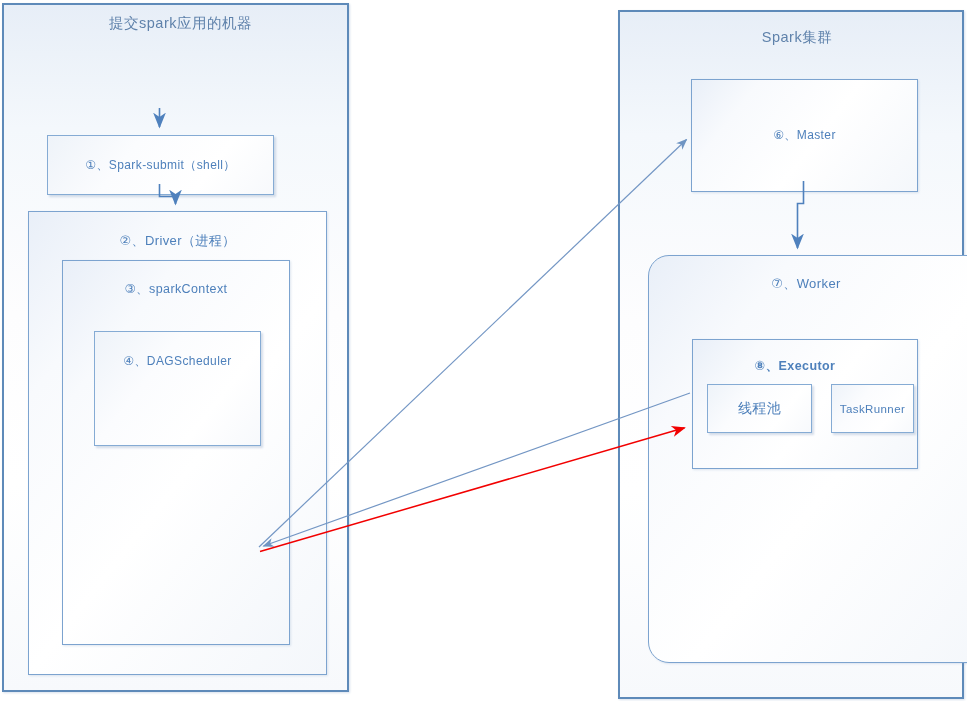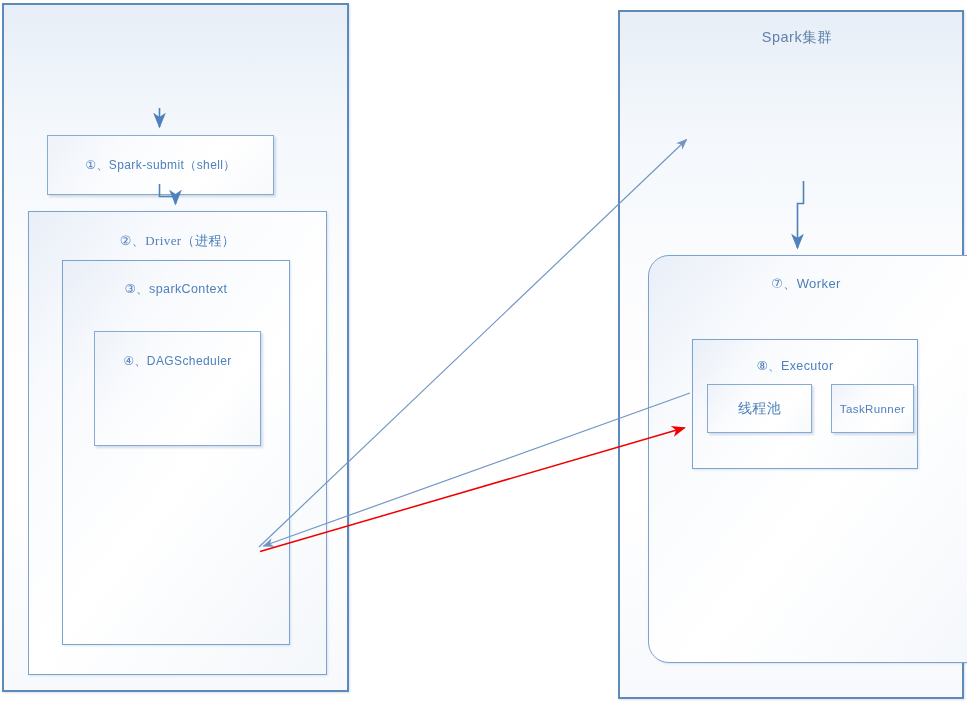--- a/index.html
+++ b/index.html
@@ -34,49 +34,53 @@
   .top-title{position:absolute;left:0;right:0;text-align:center;}
 
   #arrow-layer{position:absolute;left:0;top:0;width:967px;height:701px;pointer-events:none;}
 </style>
 </head>
 <body>
 
 <div id="stage">
 
   <div class="box outer-box" style="left:2px;top:3px;width:347px;height:689px;">
+    <div class="outer-title" style="top:9px;padding-left:10px;">提交spark应用的机器</div>
 
 
     <div class="box small-box" style="left:43px;top:130px;width:227px;height:60px;">
       <div class="center-both blue-label">①、Spark-submit（shell）</div>
     </div>
 
     <div class="box mid-box" style="left:24px;top:206px;width:299px;height:464px;">
-      <div class="top-title blue-label" style="top:20px;font-size:13px;font-family:Liberation Serif, serif;">②、Driver（进程）</div>
+      <div class="top-title blue-label" style="top:20px;font-size:13px;">②、Driver（进程）</div>
 
       <div class="box mid-box" style="left:33px;top:48px;width:228px;height:385px;padding-left:8px;">
         <div class="top-title blue-label" style="top:20px;font-size:12.5px;">③、sparkContext</div>
 
         <div class="box small-box" style="left:31px;top:70px;width:167px;height:115px;">
           <div class="top-title blue-label" style="top:21px;">④、DAGScheduler</div>
         </div>
 
       </div>
     </div>
   </div>
 
   <div class="box outer-box" style="left:618px;top:10px;width:346px;height:689px;">
     <div class="outer-title" style="top:16px;padding-left:12px;">Spark集群</div>
 
+    <div class="box mid-box" style="left:71px;top:67px;width:227px;height:113px;">
+      <div class="center-both blue-label">⑥、Master</div>
+    </div>
 
     <div class="box mid-box" style="left:28px;top:243px;width:340px;height:408px;border-radius:21px;">
       <div class="top-title blue-label" style="top:19px;font-size:13px;padding-right:24px;">⑦、Worker</div>
 
       <div class="box mid-box" style="left:43px;top:83px;width:226px;height:130px;">
-        <div class="top-title blue-label" style="top:18px;font-size:12.5px;padding-right:20px;">⑧、Executor</div>
+        <div class="top-title blue-label" style="top:18px;font-size:12.5px;padding-right:20px;font-weight:bold;">⑧、Executor</div>
 
         <div class="box small-box" style="left:14px;top:44px;width:105px;height:49px;">
           <div class="center-both blue-label" style="font-size:14px;">线程池</div>
         </div>
 
         <div class="box small-box" style="left:138px;top:44px;width:83px;height:49px;">
           <div class="center-both blue-label" style="font-size:11.5px;">TaskRunner</div>
         </div>
       </div>
     </div>

